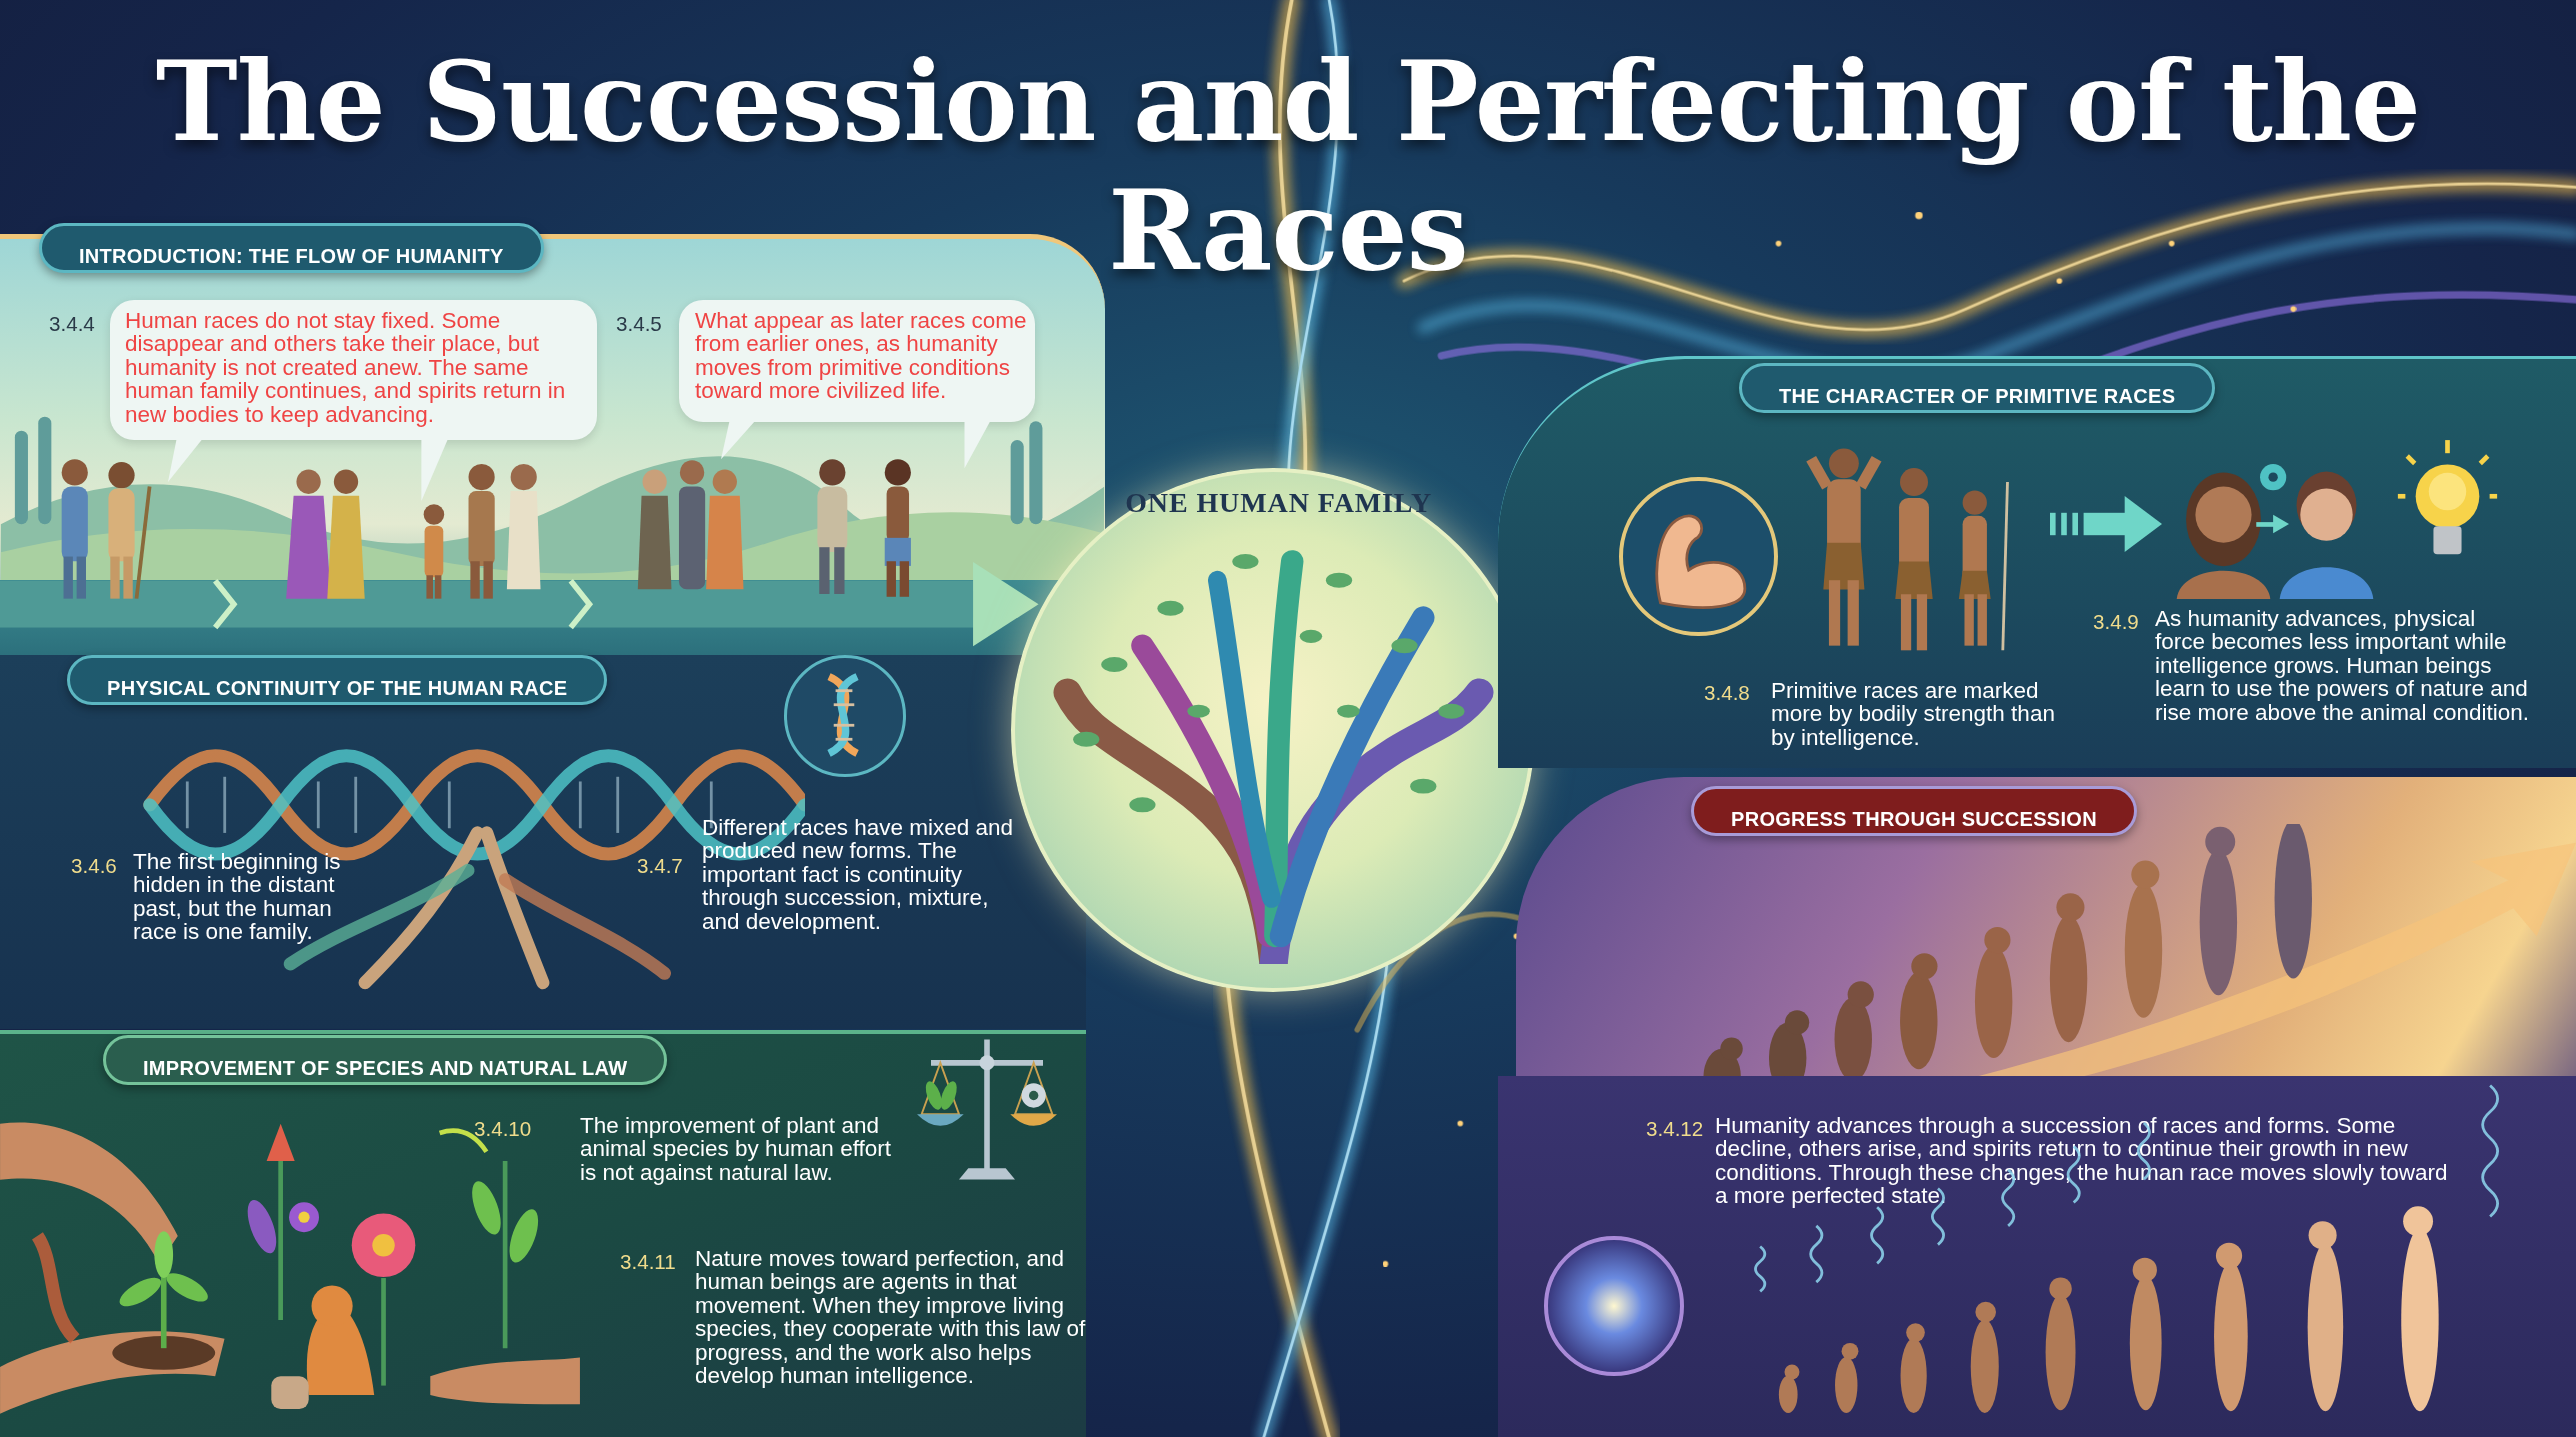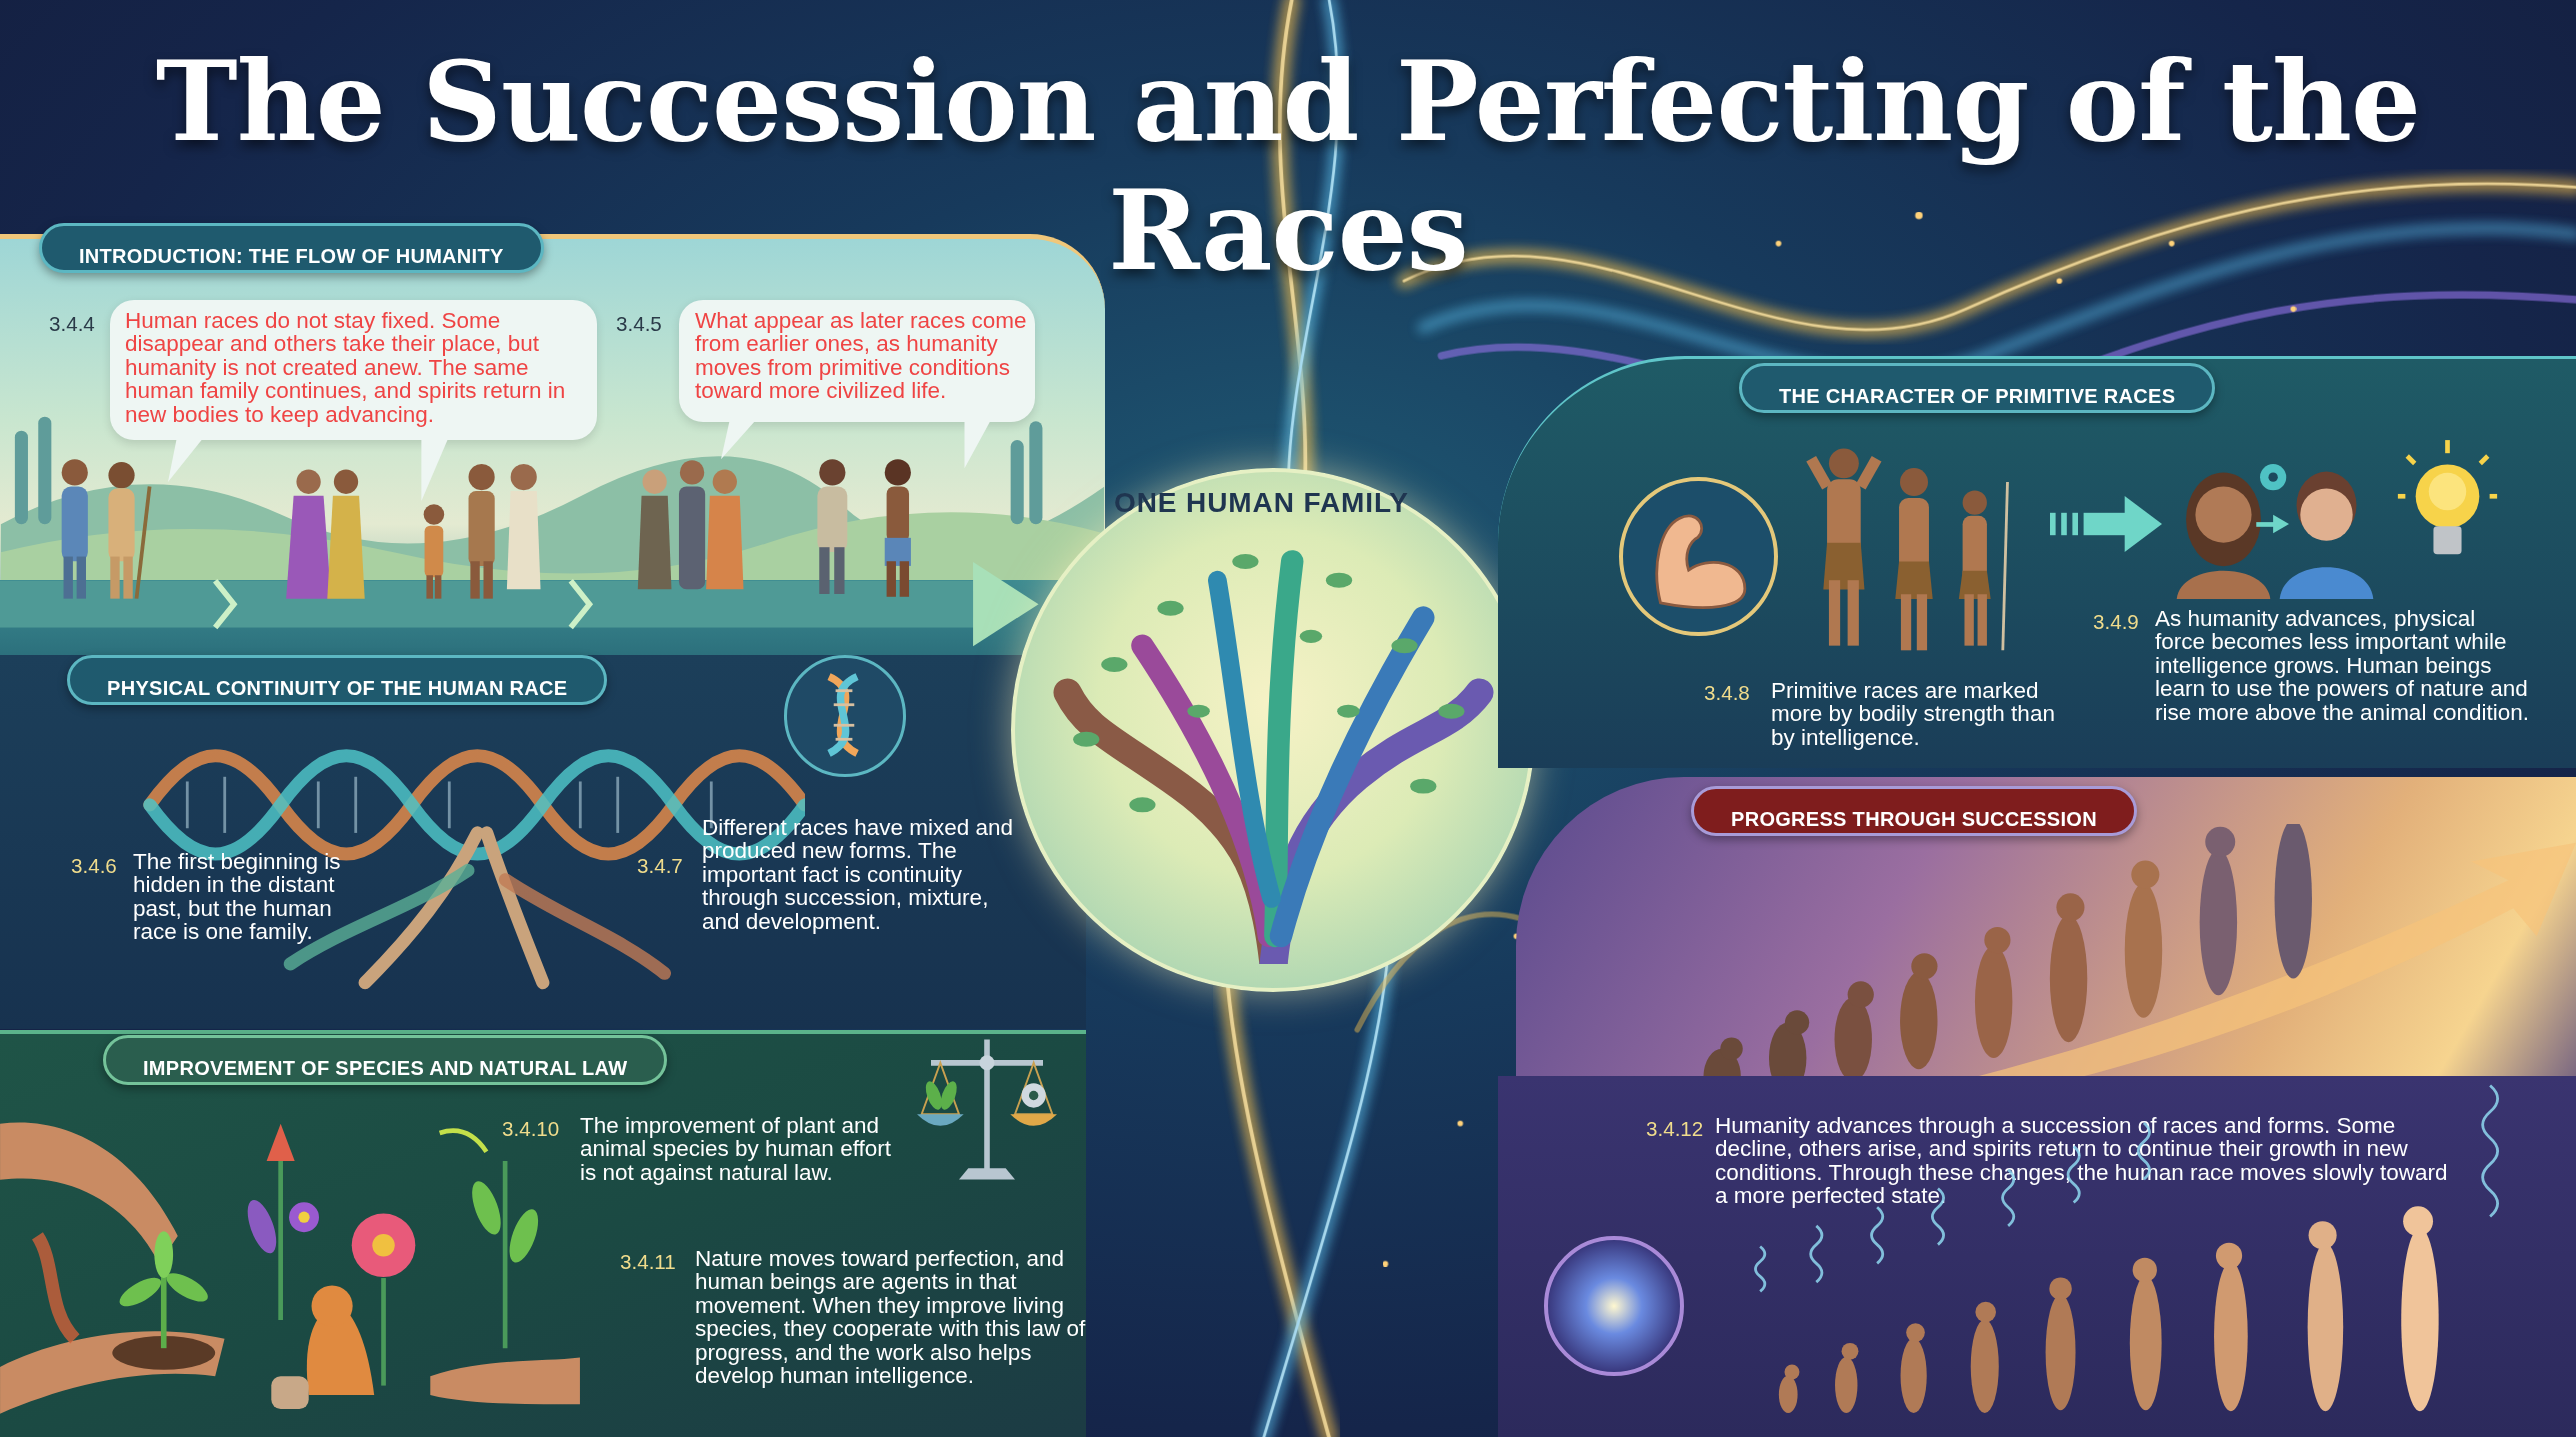--- a/index.html
+++ b/index.html
@@ -81,22 +81,22 @@
   }
 
   
   .tree-circle {
     left: 1011px; top: 468px; width: 524px; height: 524px; border-radius: 50%;
     background: radial-gradient(circle at 50% 45%, #f6f2c6 0%, #dcebb6 45%, #a9d4b2 80%, #7fb9b0 100%);
     border: 4.7px solid #e6f0c4;
     box-shadow: 0 0 37px rgba(255,240,180,0.5);
   }
   .tree-label {
-    left: 1114px; top: 487px; width: 318px; text-align: left;
-    font-size: 28px; font-weight: 700; color: #1f3550; letter-spacing: 0.9px;
+    left: 1114px; top: 487px; width: 318px; text-align: right;
+    font-size: 28px; font-weight: 700; color: #1f3550; letter-spacing: 0.9px; font-family: Liberation Serif, serif;
   }
 
   
   .streams { left: 936px; top: 0; width: 1640px; height: 1438px; pointer-events: none; }
 
   .icon-circle {
     position: absolute; border-radius: 50%;
   }
 </style>
 </head>
@@ -316,21 +316,21 @@
     <path d="M125 35 L105 90 L145 90Z" fill="none" stroke="#c9a050" stroke-width="2"></path>
     <path d="M0 90 Q25 115 50 90Z" fill="#6aa8c0"></path>
     <path d="M100 90 Q125 115 150 90Z" fill="#e0a848"></path>
     <ellipse cx="18" cy="70" rx="7" ry="16" fill="#5cb04a" transform="rotate(-20 18 70)"></ellipse>
     <ellipse cx="34" cy="70" rx="7" ry="16" fill="#5cb04a" transform="rotate(20 34 70)"></ellipse>
     <circle cx="125" cy="70" r="13" fill="#d0d8e0"></circle>
       <circle cx="125" cy="70" r="5" fill="#2a5a4a"></circle>
     <path d="M45 160 L105 160 L95 148 L55 148Z" fill="#b8c6d0"></path>
   </svg>
 </div>
-<span class="num" style="left:502px;top:1117px;text-align:right;">3.4.10</span>
+<span class="num" style="left:474px;top:1117px;text-align:right;">3.4.10</span>
 <p class="txt" style="left:580px;top:1114px;width:318px;">The improvement of plant and animal species by human effort is not against natural law.</p>
 <span class="num" style="left:620px;top:1250px;">3.4.11</span>
 <p class="txt" style="left:695px;top:1247px;width:393px;">Nature moves toward perfection, and human beings are agents in that movement. When they improve living species, they cooperate with this law of progress, and the work also helps develop human intelligence.</p>
 
 <div class="abs tree-circle"></div>
 <svg class="abs" style="left:1030px;top:524px;width:487px;height:440px;" viewBox="0 0 520 470">
   <g fill="none" stroke-linecap="round">
     <path d="M260 470 C250 380 230 330 160 280 S60 220 40 180" stroke="#8a5a46" stroke-width="30"></path>
     <path d="M260 470 C270 380 290 320 350 270 S450 220 480 180" stroke="#6a5ab0" stroke-width="30"></path>
     <path d="M255 440 C240 330 180 220 120 130" stroke="#9a4a9a" stroke-width="24"></path>

